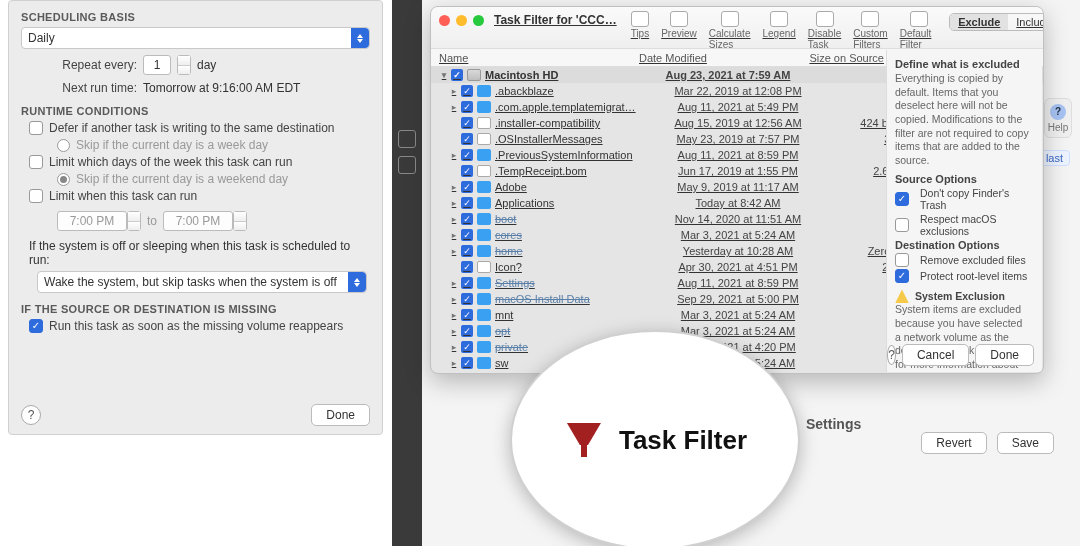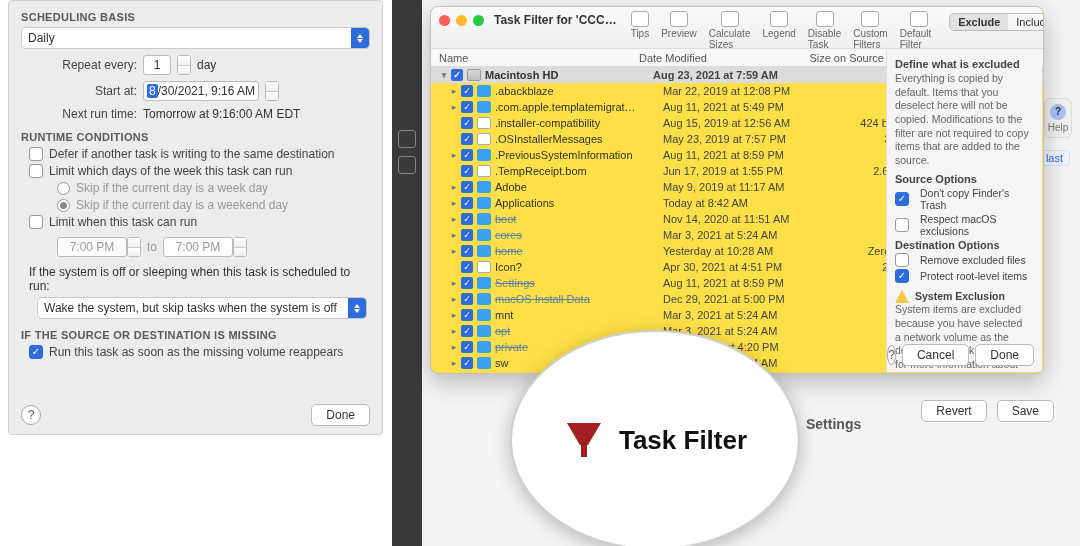--- a/index.html
+++ b/index.html
@@ -35,21 +35,21 @@
   .help-btn { width:20px; height:20px; border:1px solid #aaa; border-radius:50%; background:#fff; text-align:center; line-height:18px; color:#555; font-size:12px;}
   .btn { background:#fff; border:1px solid #bbb; border-radius:5px; padding: 3px 14px; color:#333; font-size:12px;}
 
   
   .right-bg { position:absolute; left: 392px; top:0; right:0; bottom:0; background:#f4f4f4; }
   .dark-strip { position:absolute; left:392px; top:0; width:30px; height:100%; background:#3a3a3a;}
   .dark-icon { width:18px; height:18px; border:1px solid #888; border-radius:3px; margin: 8px auto 0 auto; }
   .dark-icon.doc{ margin-top: 130px;}
 
   
-  .win { position:absolute; left: 430px; top: 6px; width: 614px; height: 368px; background:#fde047; border:1px solid #c0c0c0; border-radius:8px; box-shadow: 0 8px 24px rgba(0,0,0,.25); display:flex; flex-direction:column; overflow:hidden;}
+  .win { position:absolute; left: 430px; top: 6px; width: 614px; height: 368px; background:#e5e5e5; border:1px solid #c0c0c0; border-radius:8px; box-shadow: 0 8px 24px rgba(0,0,0,.25); display:flex; flex-direction:column; overflow:hidden;text-decoration:underline;}
   .titlebar { height: 42px; display:flex; align-items:flex-start; padding: 4px 8px 0 8px; gap:6px; border-bottom:1px solid #ddd; background:linear-gradient(#fafafa,#efefef);}
   .tlights { display:flex; gap:6px; margin-top:4px;}
   .tl { width:11px; height:11px; border-radius:50%;}
   .tl.r{background:#ff5f56;} .tl.y{background:#ffbd2e;} .tl.g{background:#27c93f;}
   .wtitle { font-weight:600; font-size:12px; margin: 2px 6px 0 4px; white-space:nowrap;}
   .tbtns { display:flex; gap:8px; margin-left:auto; align-items:flex-start;}
   .tbtn { display:flex; flex-direction:column; align-items:center; gap:1px; color:#666; font-size:10px; padding: 0 2px;}
   .tbtn .ic { width:18px; height:16px; border:1px solid #aaa; border-radius:3px; background:#fff;}
   .seg { display:flex; border:1px solid #bbb; border-radius:5px; overflow:hidden; height:18px; font-size:11px; margin-top:2px;}
   .seg span{ padding: 1px 8px; display:flex; align-items:center;}
@@ -61,21 +61,21 @@
   .trow.sel { background:#dcdcdc; font-weight:600;}
   .disc { width:10px; text-align:center; color:#777; font-size:9px;}
   .chk { width:12px; height:12px; border-radius:2px; background:#2e6bdc; display:inline-flex; align-items:center; justify-content:center; margin: 0 4px 0 2px; flex:none;}
   .chk::after{content:"✓"; color:#fff; font-size:9px;}
   .fic { width:14px; height:12px; border-radius:2px; margin-right:4px; flex:none;}
   .fic.hd{ background: linear-gradient(#d9d9d9,#bfbfbf); border:1px solid #999;}
   .fic.fold{ background:#3aa0f2;}
   .fic.doc{ background:#fff; border:1px solid #aaa;}
   .nm { width: 168px; overflow:hidden; white-space:nowrap; text-overflow:ellipsis;}
   .nm.strike{ text-decoration: line-through; color:#5a7fa8;}
-  .dm { width:150px; color:#444;}
+  .dm { width:150px; color:#444;text-align:center;}
   .ss { width:95px; text-align:right; color:#444;}
   .ac { flex:1; text-align:right; padding-right:6px; color:#444;}
 
   
   .sidepane { position:absolute; right:1px; top:43px; bottom:1px; width: 156px; background:#f5f5f5; border-left:1px solid #ddd; padding: 6px 12px 36px 8px; font-size:10.5px; color:#444;}
   .sidepane h4{ font-size:11px; font-weight:700; margin: 2px 0 2px 0;}
   .sidepane .sm{ color:#666; line-height:1.3; margin-bottom:6px;}
   .sidepane .opt{ display:flex; align-items:center; gap:5px; margin: 2px 0;}
   .warn-row{ display:flex; align-items:center; gap:6px; margin-top:6px; font-weight:700;}
   .warn-ic{ width:14px; height:14px; background:#f7c948; clip-path: polygon(50% 0, 100% 100%, 0 100%);}  
@@ -83,21 +83,21 @@
   .side-foot .help-btn{ margin-right:auto;}
 
   
   .lens { position:absolute; left: 510px; top: 330px; width: 290px; height: 220px; border-radius:50%; background:#fff; border: 2px solid #d0d0d0; box-shadow: 0 4px 18px rgba(0,0,0,.25); display:flex; align-items:center; justify-content:center; gap:14px;}
   .funnel { width:42px; height:42px; position:relative;}
   .funnel::before{content:""; position:absolute; left:4px; right:4px; top:4px; height:22px; background:#a32020; clip-path: polygon(0 0, 100% 0, 62% 100%, 38% 100%);}
   .funnel::after{content:""; position:absolute; left:18px; top:24px; width:6px; height:14px; background:#a32020;}
   .lens-lbl { font-size: 26px; font-weight:700; color:#111;}
 
   
-  .br-pills{ position:absolute; right: 26px; bottom: 124px; display:flex; gap:10px;}
+  .br-pills{ position:absolute; right: 26px; bottom: 92px; display:flex; gap:10px;}
   .settings-lbl{ position:absolute; left: 806px; bottom: 114px; font-size:14px; color:#555; font-weight:600;}
 
   
   .help-bubble{ position:absolute; right:8px; top:98px; width:28px; height:40px; background:#f0f0f0; border:1px solid #ddd; border-radius:6px; display:flex; flex-direction:column; align-items:center; justify-content:center; gap:2px; font-size:10px; color:#777;}
   .help-bubble .q{ width:16px; height:16px; border-radius:50%; background:#a7c3f2; color:#234; text-align:center; line-height:16px; font-weight:700;}
   .lastpill{ position:absolute; right:10px; top:150px; font-size:11px; color:#3a68c7; border:1px solid #cfe0ff; background:#eef4ff; padding:1px 6px; border-radius:4px;}
 </style>
 </head>
 <body>
 
@@ -107,44 +107,36 @@
     <span>Daily</span>
     <span class="sel-caps"></span>
   </div>
   <div class="row">
     <span class="lbl-r">Repeat every:</span>
     <span class="numf">1</span>
     <span class="stepper"></span>
     <span>day</span>
   </div>
   <div class="row">
-    <span class="lbl-r">Start at:</span>
-    <span class="datef">
-      <span class="hl">8</span>
-        <span>/30/2021,   9:16 AM</span>
-    </span>
-    <span class="stepper"></span>
-  </div>
-  <div class="row">
     <span class="lbl-r">Next run time:</span>
     <span>Tomorrow at 9:16:00 AM EDT</span>
   </div>
 
   <div class="sect-head">RUNTIME CONDITIONS</div>
   <div class="cb-line">
       <span class="cb"></span>
       <span>Defer if another task is writing to the same destination</span>
     </div>
+  <div class="cb-line indent dim">
+      <span class="radio"></span>
+      <span>Skip if the current day is a week day</span>
+    </div>
   <div class="cb-line">
       <span class="cb"></span>
       <span>Limit which days of the week this task can run</span>
-    </div>
-  <div class="cb-line indent dim">
-      <span class="radio"></span>
-      <span>Skip if the current day is a week day</span>
     </div>
   <div class="cb-line indent dim">
       <span class="radio sel"></span>
       <span>Skip if the current day is a weekend day</span>
     </div>
   <div class="cb-line">
       <span class="cb"></span>
       <span>Limit when this task can run</span>
     </div>
   <div class="cb-line indent">
@@ -361,21 +353,21 @@
         <span class="nm strike">Settings</span>
         <span class="dm">Aug 11, 2021 at 8:59 PM</span>
         <span class="ss"></span>
         <span class="ac"></span>
       </div>
       <div class="trow">
         <span class="disc" style="margin-left:14px">▸</span>
         <span class="chk"></span>
         <span class="fic fold"></span>
         <span class="nm strike">macOS Install Data</span>
-        <span class="dm">Dec 29, 2021 at 5:00 PM</span>
+        <span class="dm">Sep 29, 2021 at 5:00 PM</span>
         <span class="ss"></span>
         <span class="ac"></span>
       </div>
       <div class="trow">
         <span class="disc" style="margin-left:14px">▸</span>
         <span class="chk"></span>
         <span class="fic fold"></span>
         <span class="nm">mnt</span>
         <span class="dm">Mar 3, 2021 at 5:24 AM</span>
         <span class="ss"></span>

